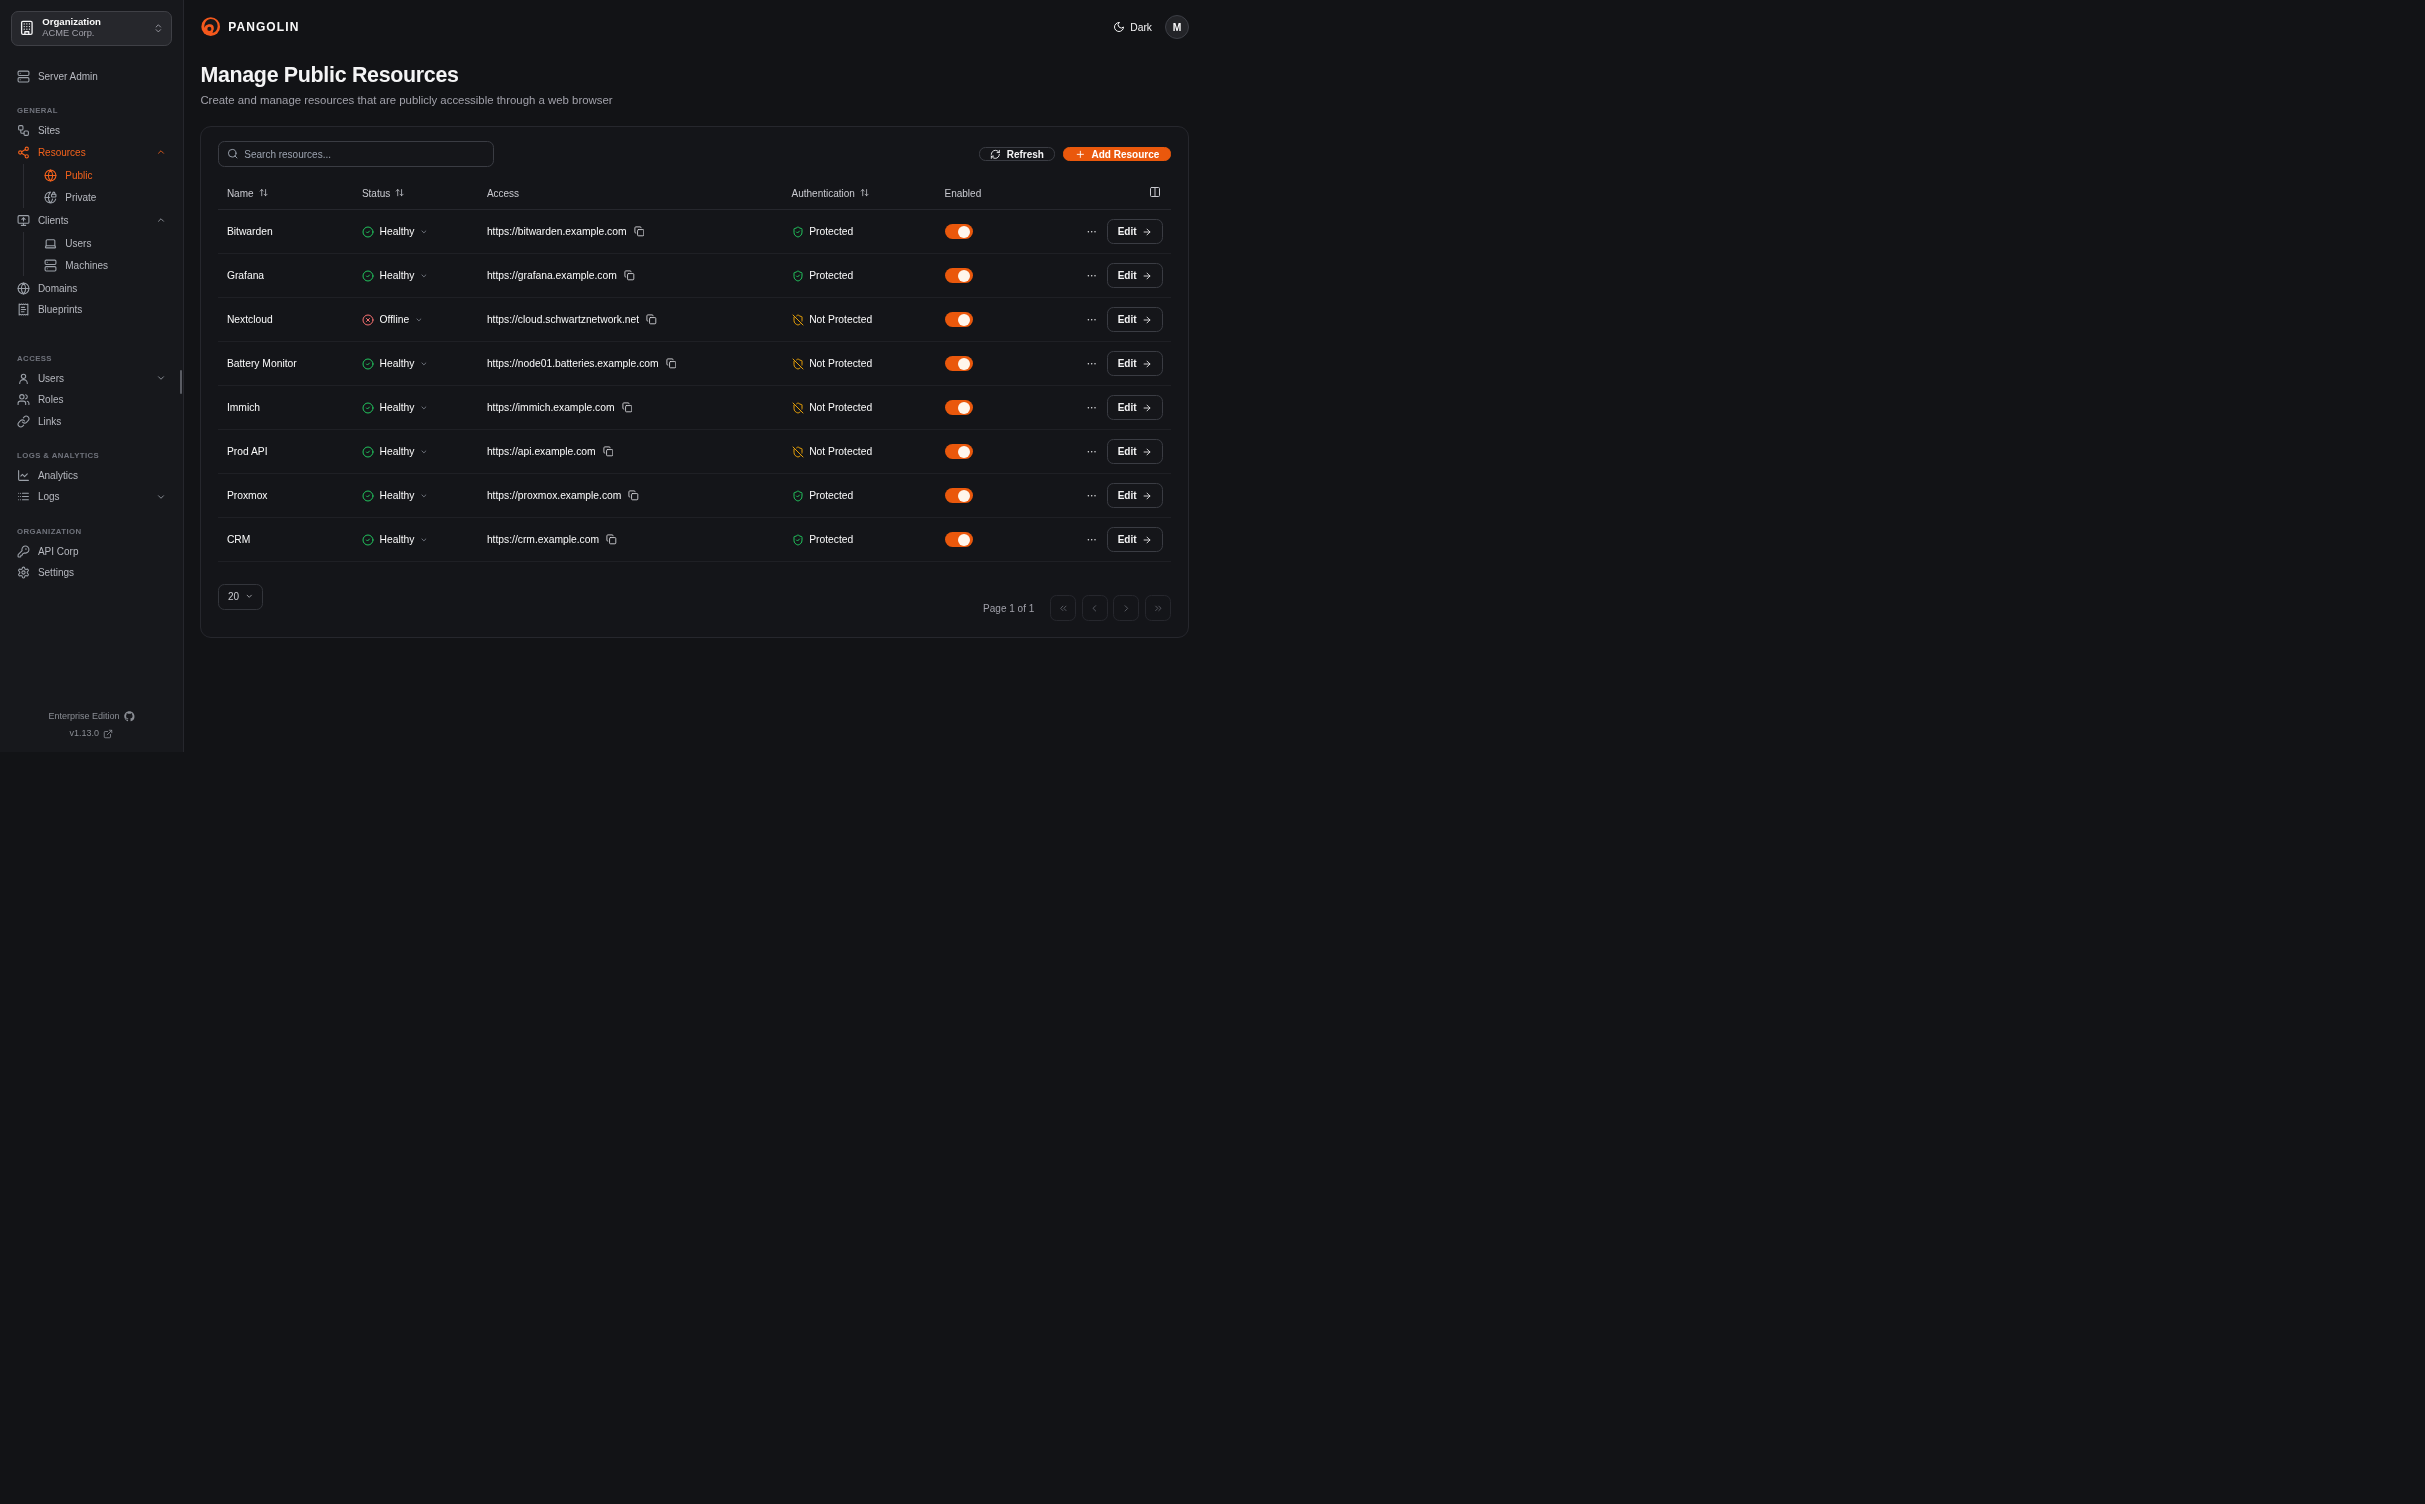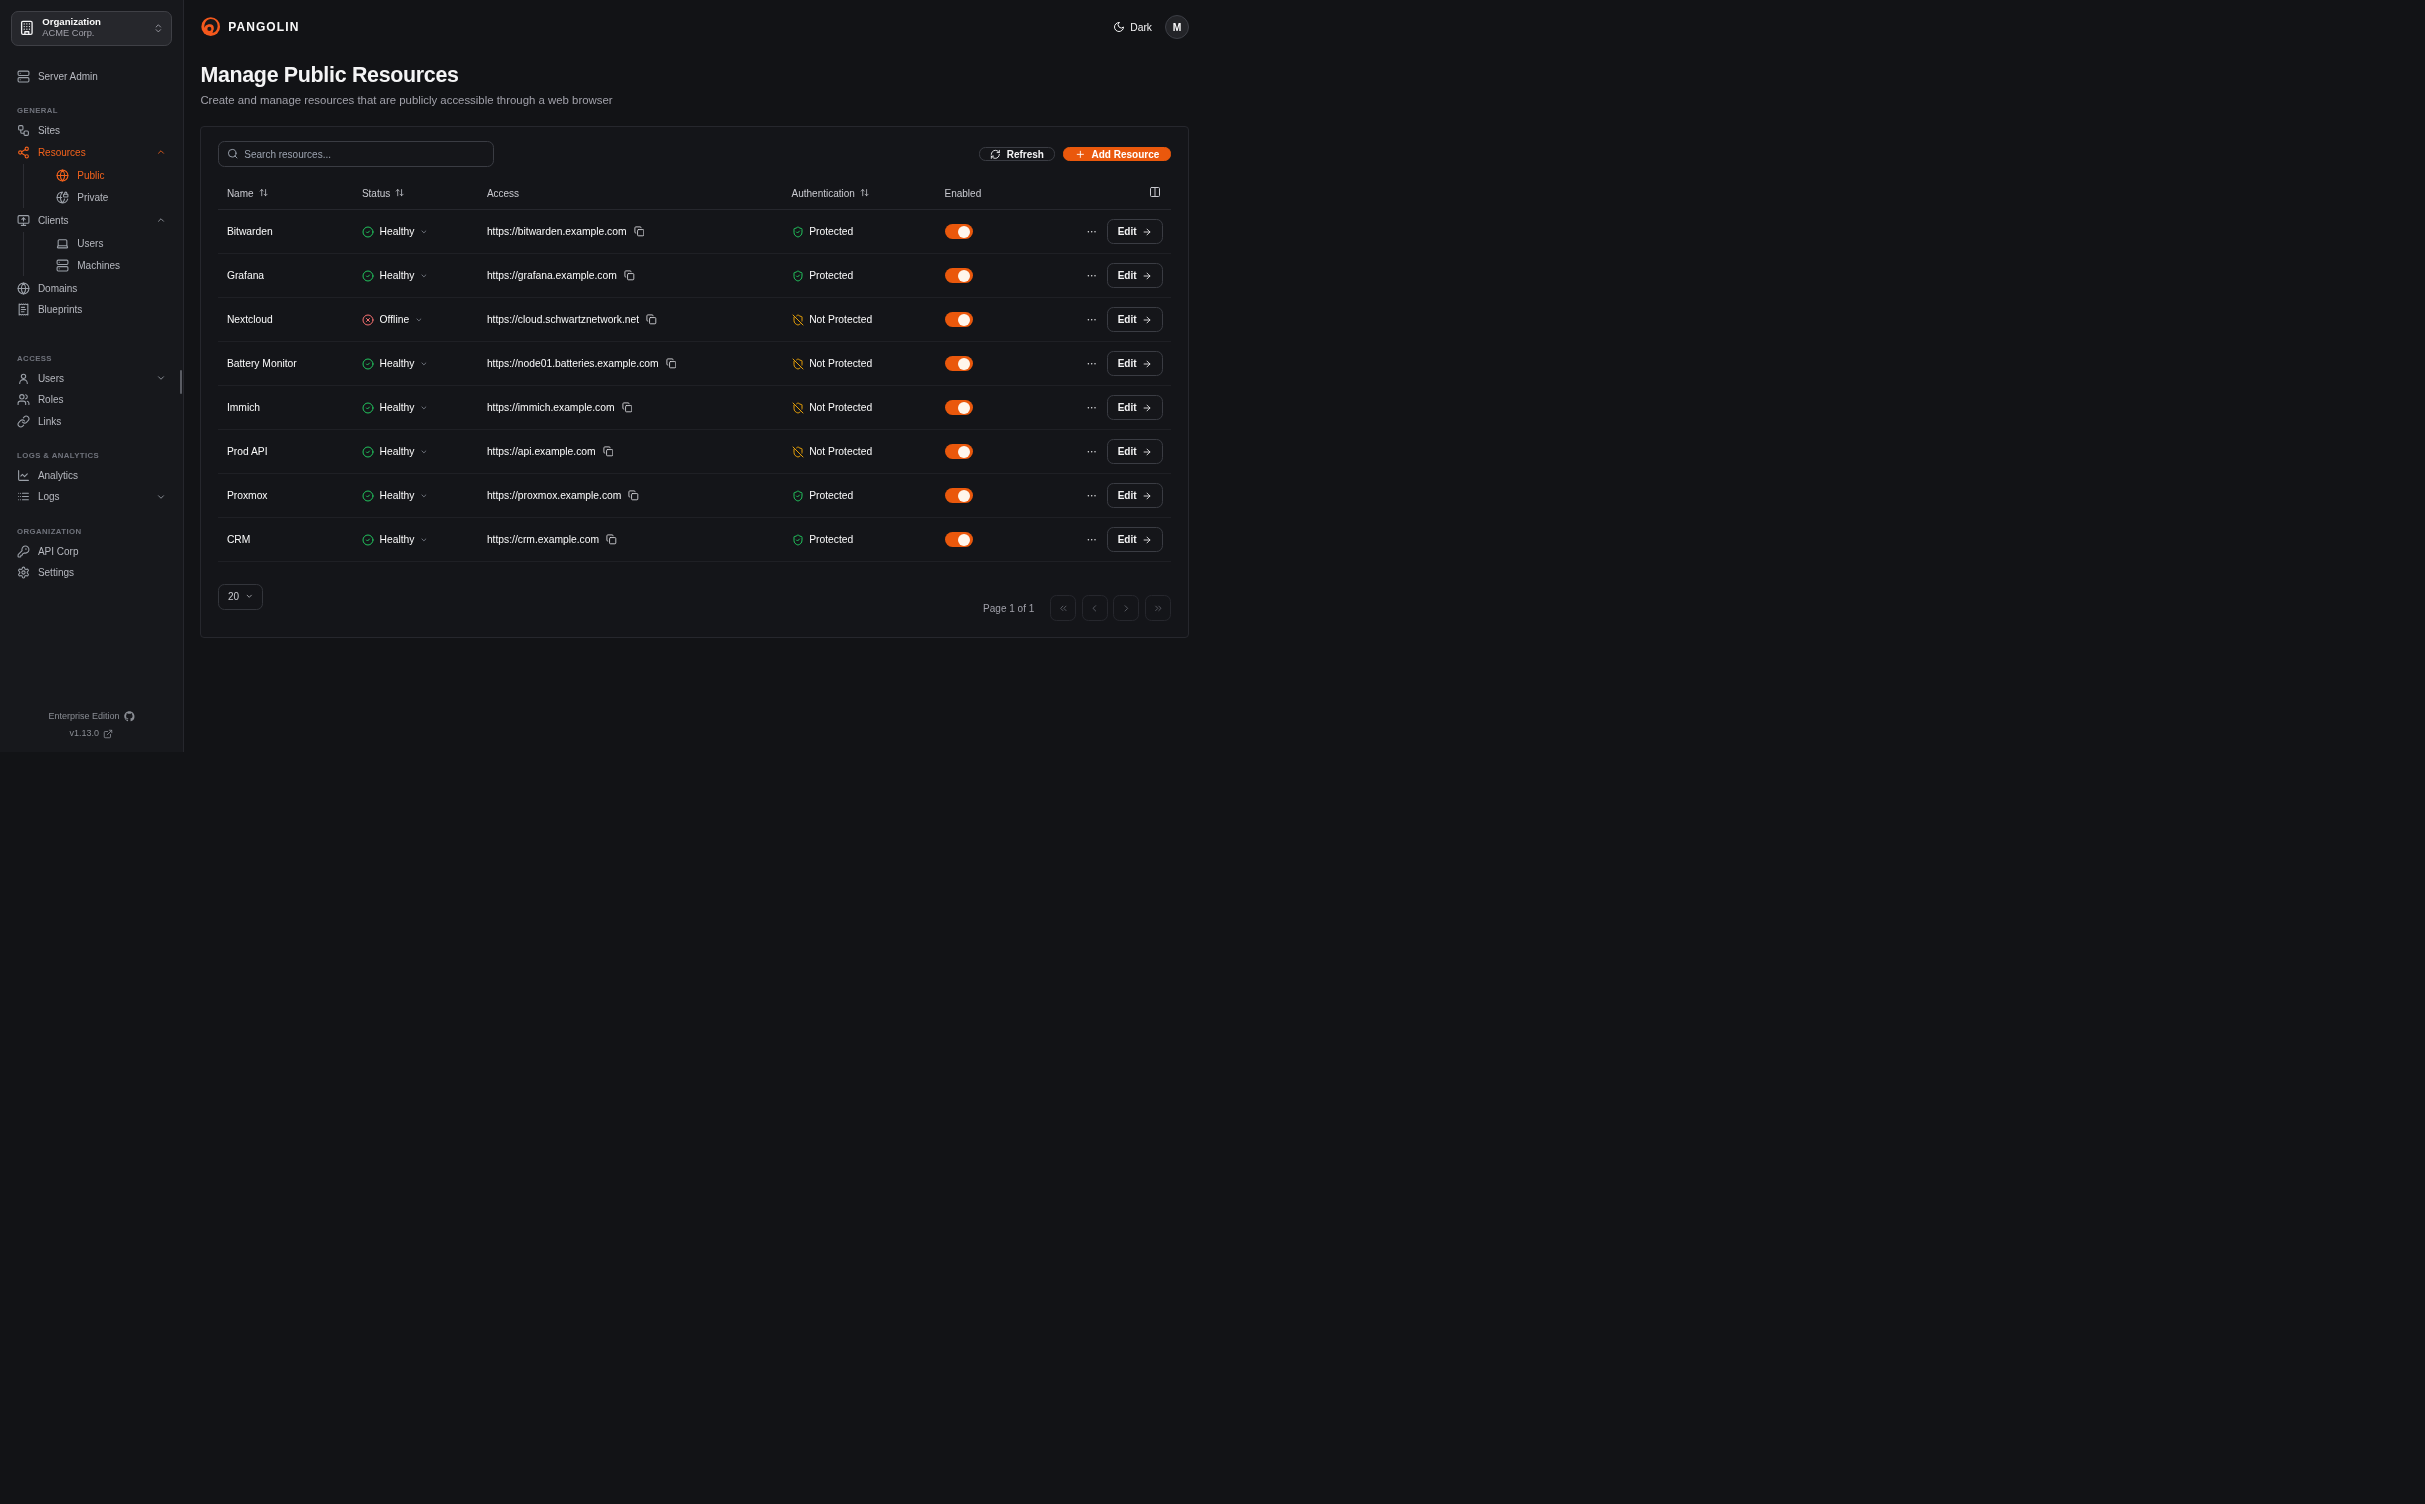--- a/index.html
+++ b/index.html
@@ -32,21 +32,21 @@
   }
   .nav-item svg { color:#9ca1a9; }
   .nav-item .lbl { flex:1; white-space:nowrap; }
   .nav-item .chev { color:#9ca1a9; }
   .nav-item.active, .nav-item.active svg, .nav-item.active .chev { color:#f4621c; }
   .section-label {
     font-size:7.8px; font-weight:bold; letter-spacing:0.4px; color:#70737c;
     margin:19px 5.7px 5px; white-space:nowrap;
   }
   .section-label.big-gap { margin-top:33px; }
-  .sub-list { border-left:0.7px solid #2c2d33; margin:1.4px 0 1.4px 11.4px; padding-left:27px; }
+  .sub-list { border-left:0.7px solid #2c2d33; margin:1.4px 0 1.4px 11.4px; padding-left:15px; }
   .sub-list .nav-item { height:22px; }
   .sidebar-footer { padding:8.5px 0 10px; text-align:center; color:#8a8d94; font-size:9px; line-height:17px; }
   .sf-line { display:flex; align-items:center; justify-content:center; gap:4.3px; cursor:pointer; }
   .sf-line svg { color:#8a8d94; }
   .gh { fill:#8a8d94; stroke:none; }
   .scroll-thumb {
     position:absolute; right:0.7px; top:370px; width:2.8px; height:24px;
     background:#5a5c63; border-radius:1.4px; cursor:grab;
   }
 
@@ -62,21 +62,21 @@
   }
   .avatar {
     width:24px; height:24px; border-radius:50%; background:#232428; border:0.7px solid #3c3e45;
     color:#fafafa; font-size:10.3px; font-weight:bold; display:flex; align-items:center;
     justify-content:center; cursor:pointer; font-family:inherit;
   }
   .page-title { font-size:21.4px; font-weight:800; letter-spacing:-0.3px; margin-top:8.5px; }
   .page-subtitle { font-size:11.4px; color:#a1a1aa; margin-top:6.4px; }
 
   .card {
-    margin-top:20px; border:0.7px solid #26272d; border-radius:4px; background:#141519;
+    margin-top:20px; border:0.7px solid #26272d; border-radius:11px; background:#141519;
     padding:14.2px 17px 15.7px;
   }
   .controls { display:flex; align-items:center; gap:8.5px; }
   .search {
     width:276px; height:26px; border:0.7px solid #3a3c43; border-radius:6.4px;
     display:flex; align-items:center; gap:5.7px; padding:0 7.8px; color:#9ca3af; background:#15161a;
   }
   .search input {
     flex:1; background:none; border:none; outline:none; color:#e4e4e7;
     font-size:10px; font-family:inherit;

